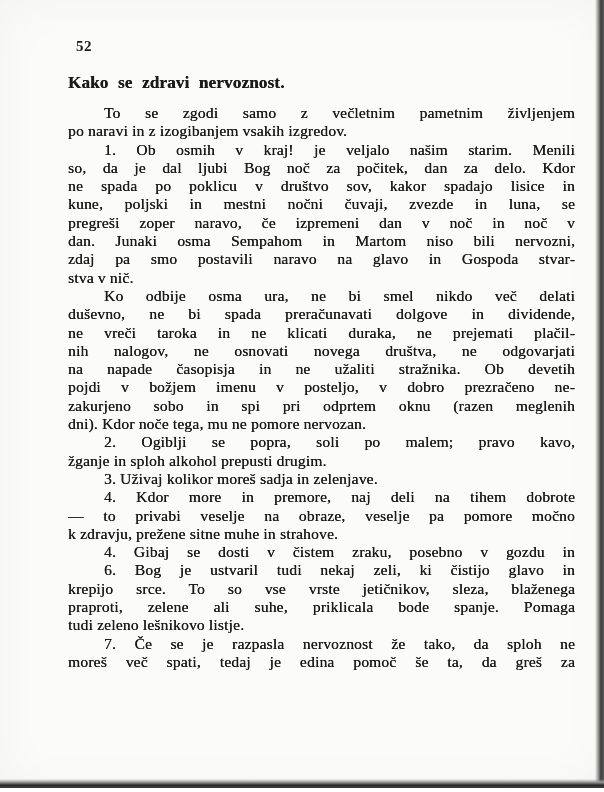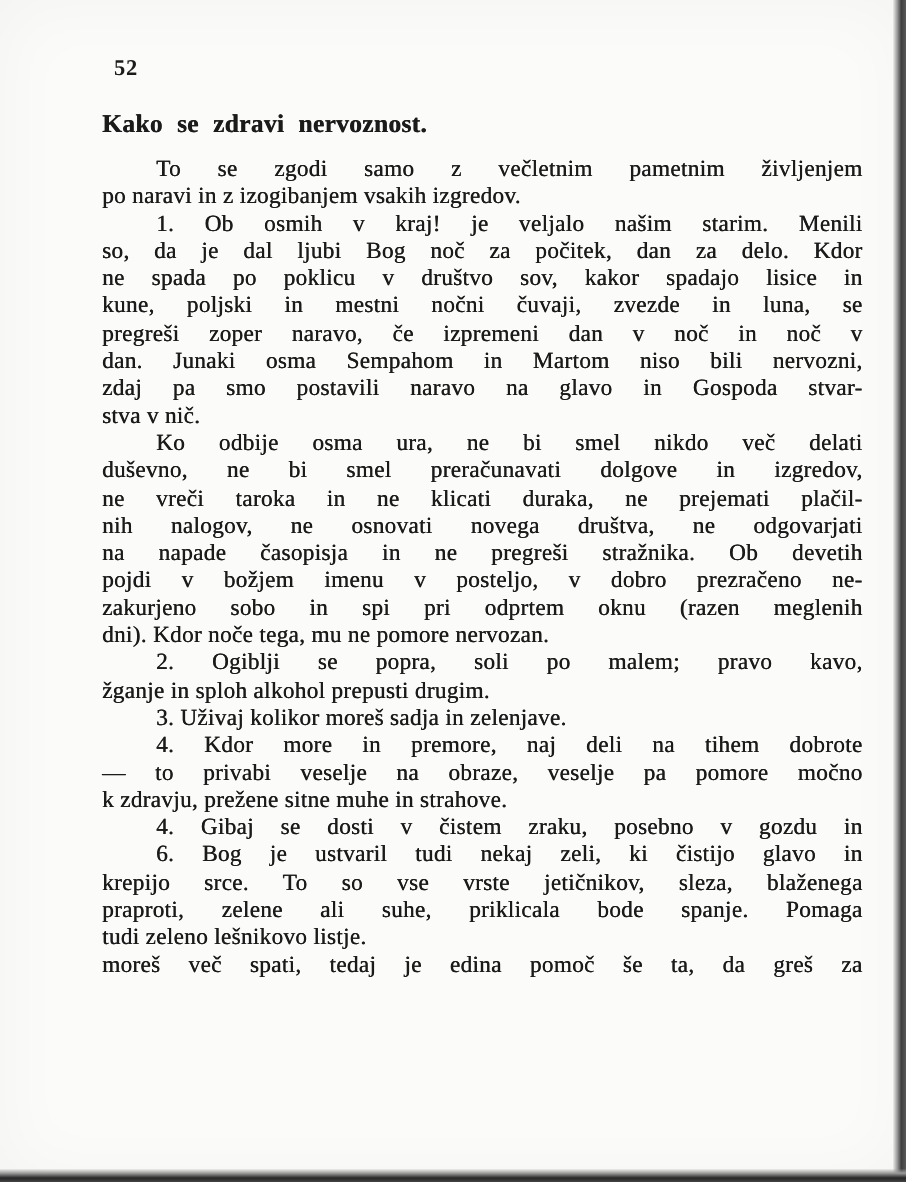--- a/index.html
+++ b/index.html
@@ -74,37 +74,38 @@
         <div class="line last">po naravi in z izogibanjem vsakih izgredov.</div>
         <div class="line indent">1. Ob osmih v kraj! je veljalo našim starim. Menili</div>
         <div class="line">so, da je dal ljubi Bog noč za počitek, dan za delo. Kdor</div>
         <div class="line">ne spada po poklicu v društvo sov, kakor spadajo lisice in</div>
         <div class="line">kune, poljski in mestni nočni čuvaji, zvezde in luna, se</div>
         <div class="line">pregreši zoper naravo, če izpremeni dan v noč in noč v</div>
         <div class="line">dan. Junaki osma Sempahom in Martom niso bili nervozni,</div>
         <div class="line">zdaj pa smo postavili naravo na glavo in Gospoda stvar-</div>
         <div class="line last">stva v nič.</div>
         <div class="line indent">Ko odbije osma ura, ne bi smel nikdo več delati</div>
-        <div class="line">duševno, ne bi smel preračunavati dolgove in izgredov,</div>
+        <div class="line">duševno, ne bi spada preračunavati dolgove in dividende,</div>
         <div class="line">ne vreči taroka in ne klicati duraka, ne prejemati plačil-</div>
         <div class="line">nih nalogov, ne osnovati novega društva, ne odgovarjati</div>
-        <div class="line">na napade časopisja in ne pregreši stražnika. Ob devetih</div>
+        <div class="line">na napade časopisja in ne užaliti stražnika. Ob devetih</div>
         <div class="line">pojdi v božjem imenu v posteljo, v dobro prezračeno ne-</div>
         <div class="line">zakurjeno sobo in spi pri odprtem oknu (razen meglenih</div>
         <div class="line last">dni). Kdor noče tega, mu ne pomore nervozan.</div>
         <div class="line indent">2. Ogiblji se popra, soli po malem; pravo kavo,</div>
         <div class="line last">žganje in sploh alkohol prepusti drugim.</div>
         <div class="line indent last">3. Uživaj kolikor moreš sadja in zelenjave.</div>
         <div class="line indent">4. Kdor more in premore, naj deli na tihem dobrote</div>
         <div class="line">— to privabi veselje na obraze, veselje pa pomore močno</div>
         <div class="line last">k zdravju, prežene sitne muhe in strahove.</div>
         <div class="line indent">4. Gibaj se dosti v čistem zraku, posebno v gozdu in</div>
         <div class="line indent">6. Bog je ustvaril tudi nekaj zeli, ki čistijo glavo in</div>
         <div class="line">krepijo srce. To so vse vrste jetičnikov, sleza, blaženega</div>
         <div class="line">praproti, zelene ali suhe, priklicala bode spanje. Pomaga</div>
         <div class="line last">tudi zeleno lešnikovo listje.</div>
+        <div class="line indent">7. Če se je razpasla nervoznost že tako, da sploh ne</div>
         <div class="line">moreš več spati, tedaj je edina pomoč še ta, da greš za</div>
       </div>
   </div>
 
   <div class="edge-right"></div>
   <div class="edge-bottom"></div>
 </div>
 
 </body></html>

